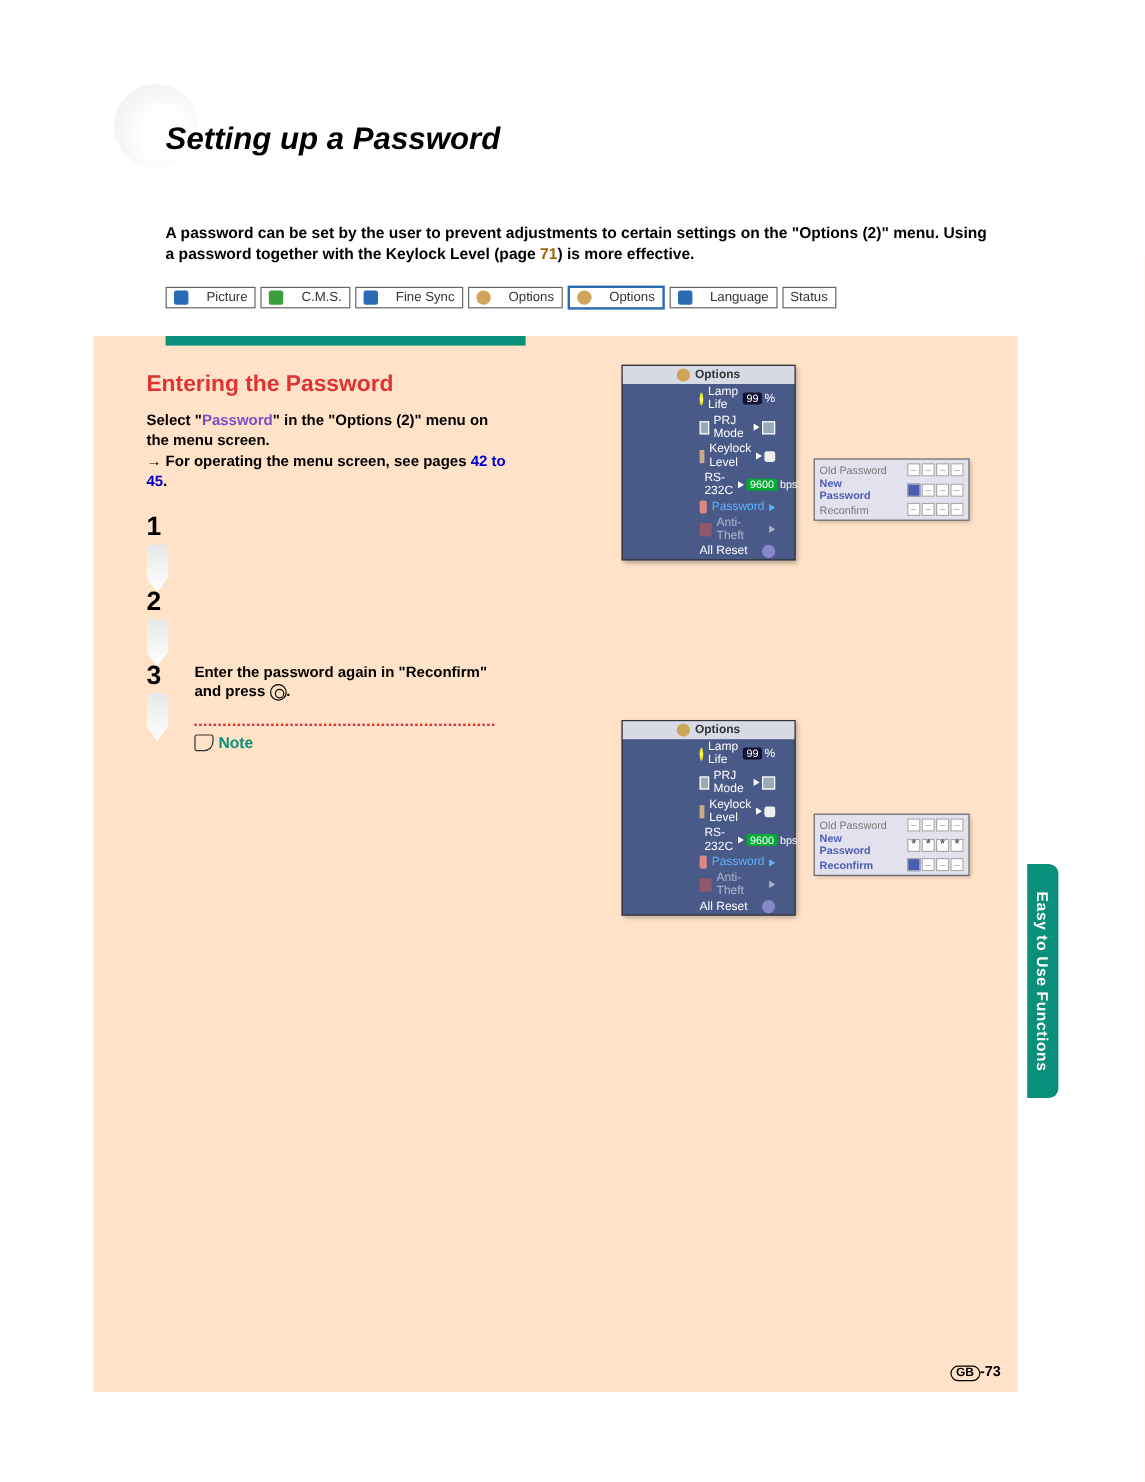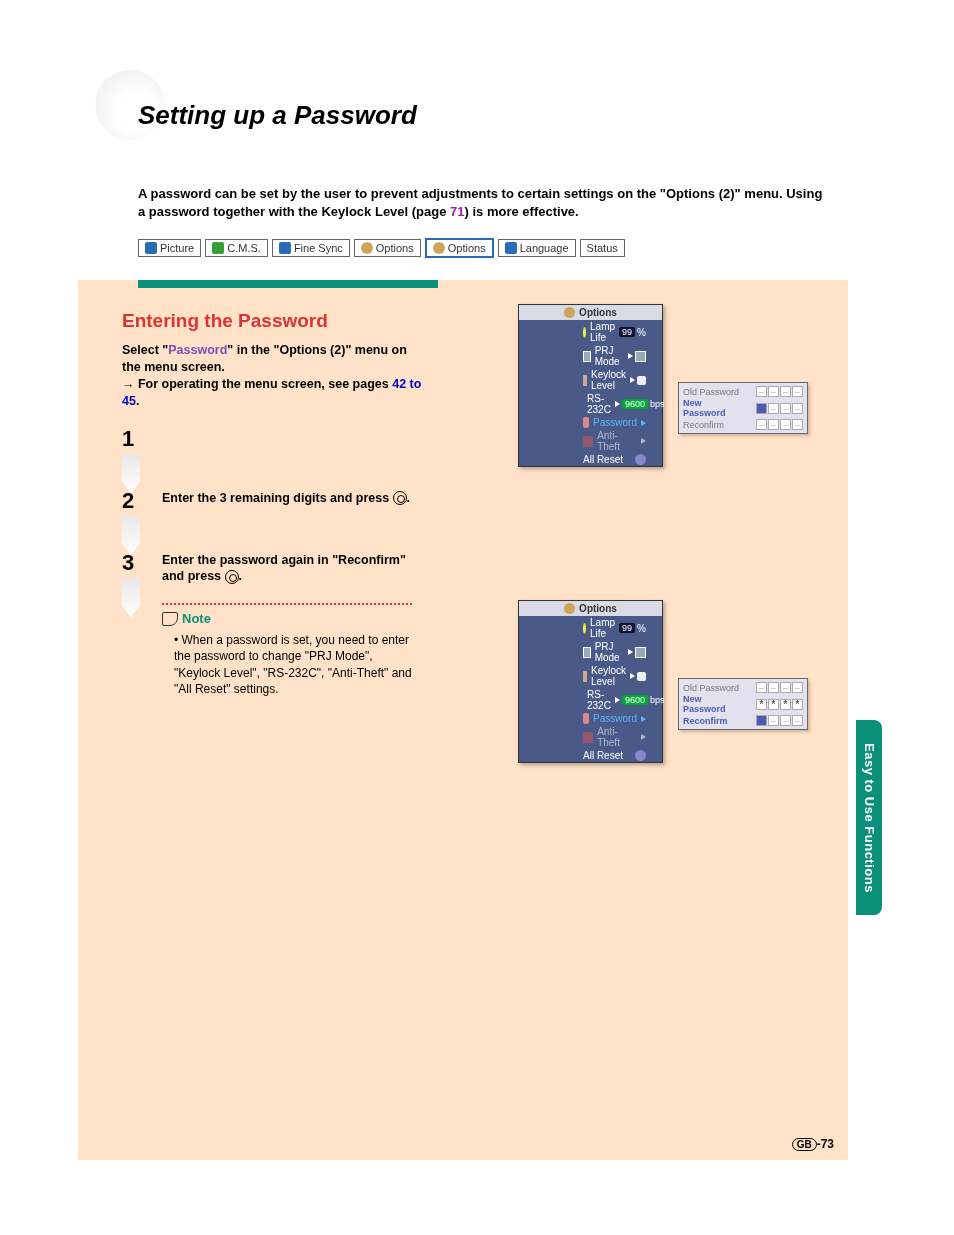--- a/index.html
+++ b/index.html
@@ -31,36 +31,36 @@
   }
   .intro {
     position: absolute;
     top: 185px;
     left: 138px;
     width: 690px;
     font-size: 13px;
     font-weight: bold;
     line-height: 1.4;
   }
-  .intro .link { color: #a21caf; }
+  .intro .link { color: #a16207; }
   .tabbar {
     position: absolute;
     top: 238px;
     left: 138px;
     display: flex;
     gap: 4px;
     align-items: center;
   }
   .tab {
     border: 1px solid #666;
     background: #fff;
     padding: 2px 6px;
     font-size: 11px;
     display: flex;
-    gap: 3px;
+    gap: 15px;
     align-items: center;
     color: #333;
   }
   .tab.sel { border: 2px solid #2a6bb5; }
   .tab-icon { width: 12px; height: 12px; display:inline-block; }
   .ic-blue { background:#2a6bb5; border-radius:2px; }
   .ic-green { background:#3b9e3b; border-radius:2px; }
   .ic-tan { background:#cfa55a; border-radius:6px; }
   .peach {
     position: absolute;
@@ -262,38 +262,34 @@
       <span>Select "</span><span class="hl">Password</span><span>" in the "Options (2)" menu on the menu screen.</span><br>
       <span>→ For operating the menu screen, see pages </span><span class="lk">42 to 45</span><span>.</span>
     </div>
 
     <div class="step">
       <div class="step-num">1</div>
     </div>
 
     <div class="step" style="margin-top:40px;">
       <div class="step-num">2</div>
-      <div class="step-text">
-        <span>Enter the 3 remaining digits and press </span><span class="enter-btn"></span><span>.</span>
-      </div>
     </div>
 
     <div class="step" style="margin-top:40px;">
       <div class="step-num">3</div>
       <div class="step-text">
         <span>Enter the password again in "Reconfirm" and press </span><span class="enter-btn"></span><span>.</span>
       </div>
     </div>
 
     <div class="dots-divider"></div>
     <div class="note-row">
       <span class="note-icon"></span>
       <span class="note-label">Note</span>
     </div>
-    <div class="note-bullet">• <span>When a password is set, you need to enter the password to change "PRJ Mode", "Keylock Level", "RS-232C", "Anti-Theft" and "All Reset" settings.</span></div>
   </div>
 
   <div class="osd" style="left:440px; top:24px;">
     <div class="osd-head">
         <span class="osd-ic" style="background:#cfa55a;border-radius:6px;"></span>
         <span>Options</span>
       </div>
     <div class="osd-row">
         <span class="osd-ic lamp"></span>
         <span>Lamp Life</span>

